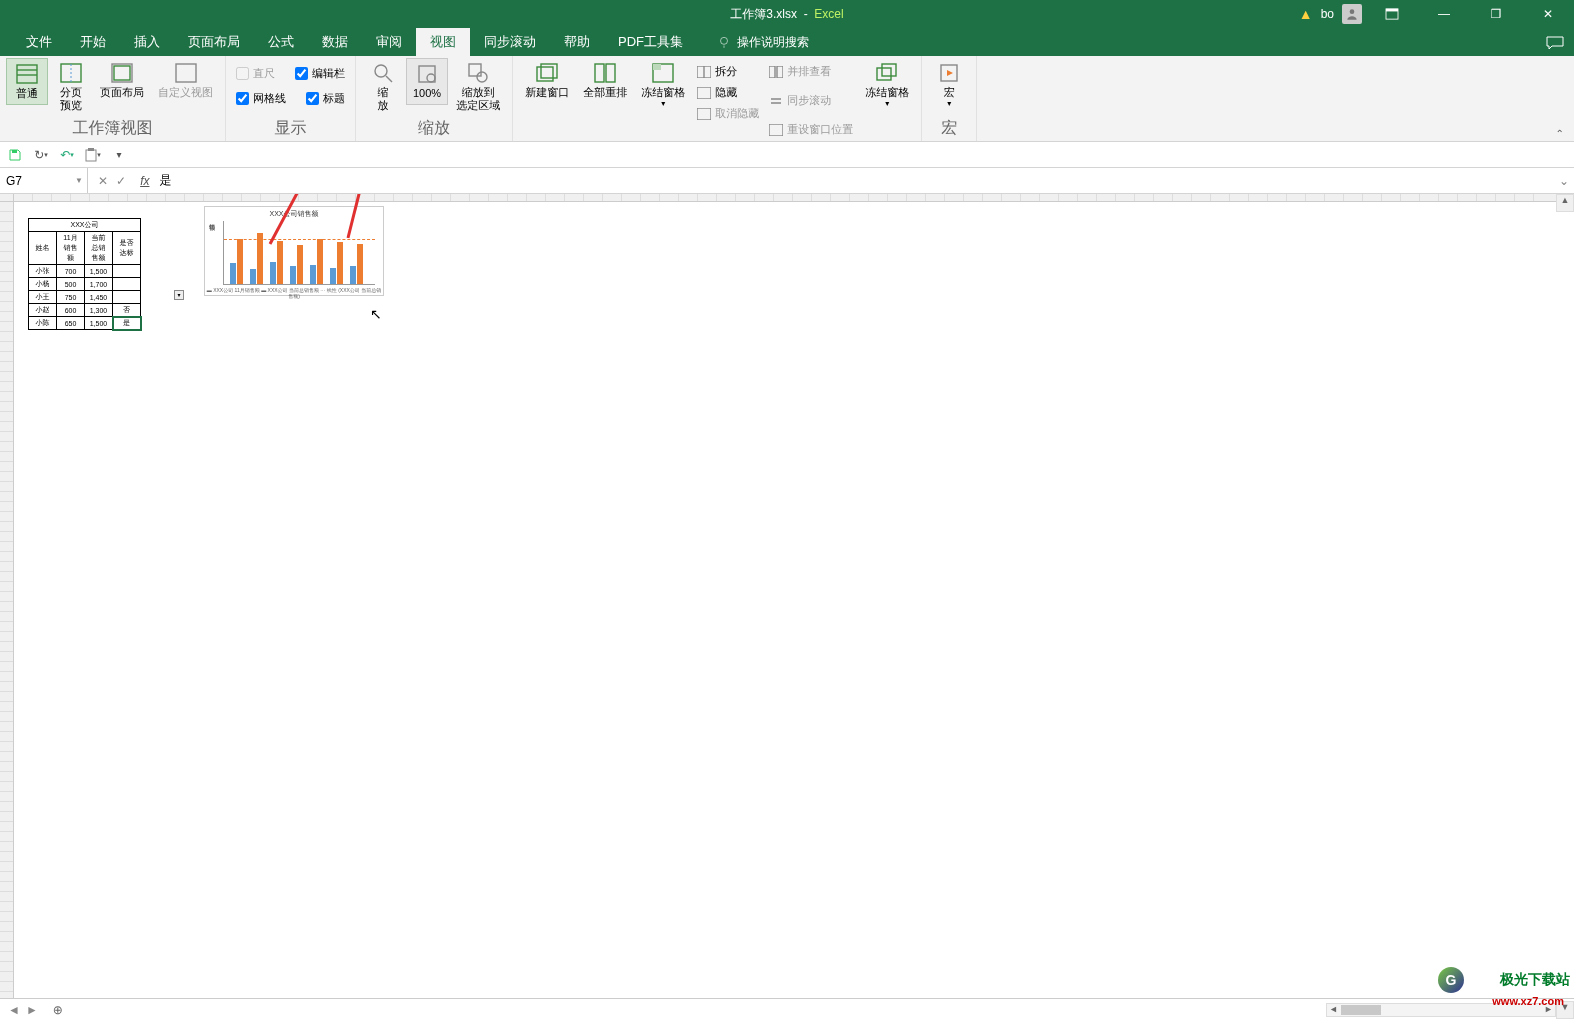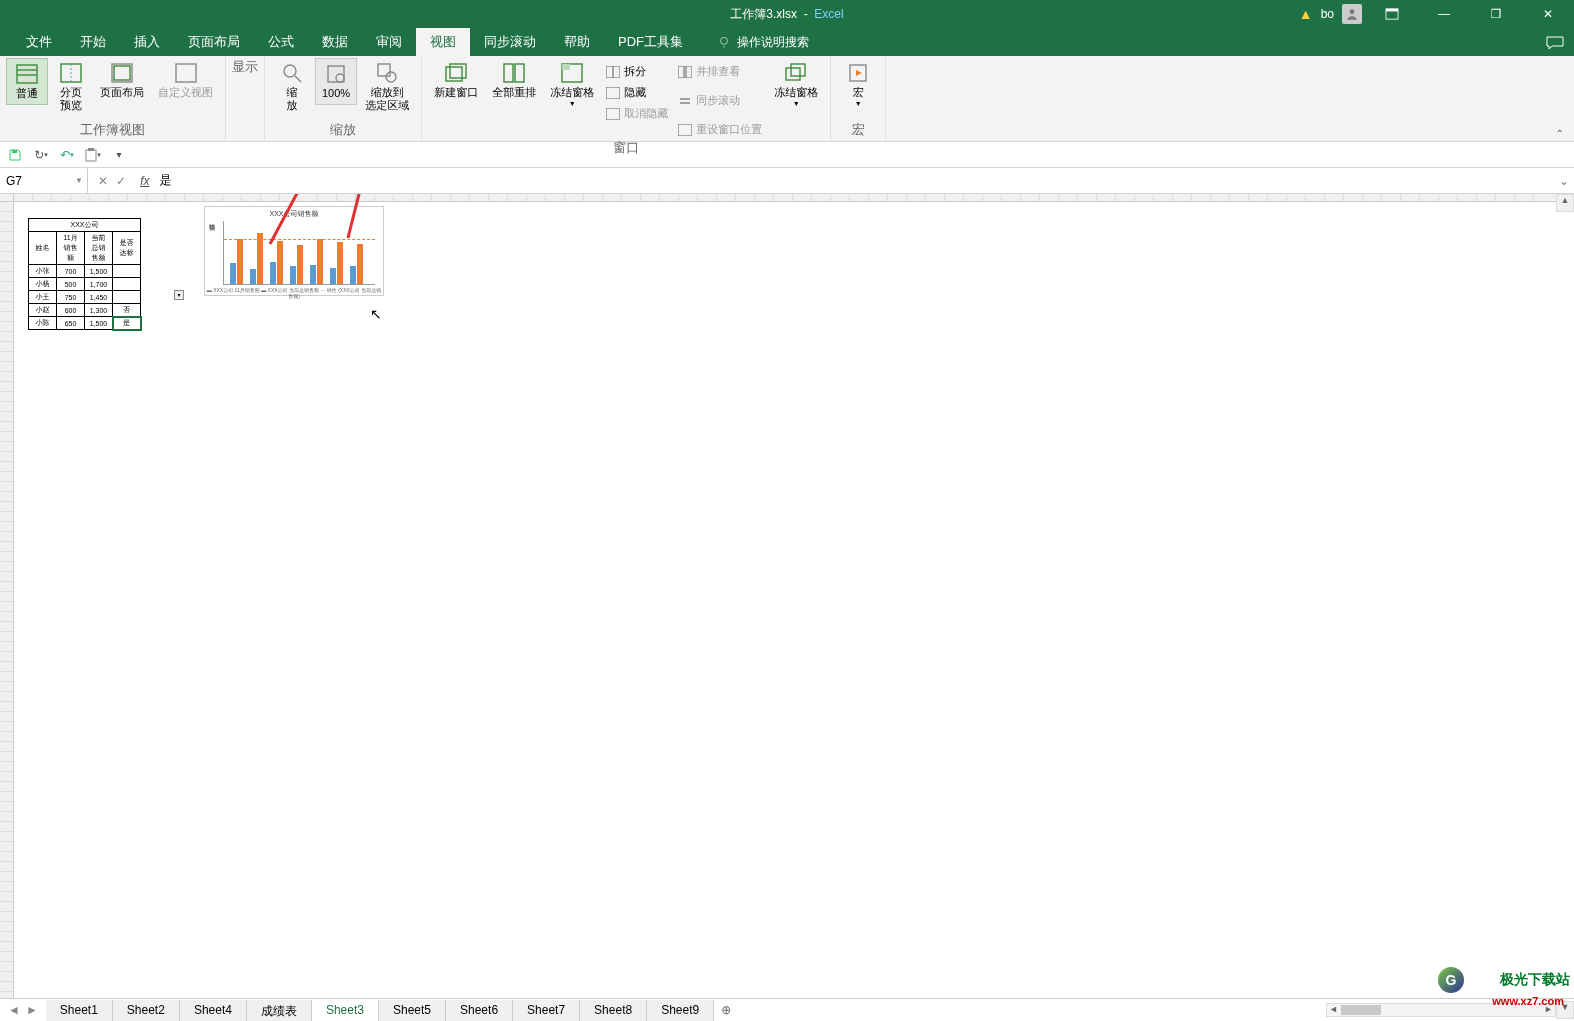--- a/index.html
+++ b/index.html
@@ -5,34 +5,34 @@
   * { box-sizing: border-box; margin: 0; padding: 0; font-family: "Microsoft YaHei", sans-serif; }
   body { background: #fff; font-size: 12px; overflow: hidden; width: 1574px; height: 1021px; position: relative; }
 
   
   .title-bar { height: 28px; background: #1e7145; display: flex; align-items: center; color: #fff; position: relative; }
   .title-center { position: absolute; left: 50%; transform: translateX(-50%); font-size: 12px; }
   .title-right { position: absolute; right: 0; display: flex; align-items: center; gap: 8px; padding-right: 4px; }
   .warn-icon { color: #ffd040; font-size: 14px; }
   .user-avatar { width: 20px; height: 20px; background: #ccc; border-radius: 2px; display: flex; align-items: center; justify-content: center; }
   .win-btn { width: 44px; height: 28px; display: flex; align-items: center; justify-content: center; cursor: pointer; }
-  .title-app { color: #7dd3fc; }
+  .title-app { color: #bef264; }
 
   
   .menu-bar { height: 28px; background: #1e7145; display: flex; align-items: center; padding-left: 12px; position: relative; }
   .menu-item { color: #fff; padding: 0 14px; height: 28px; display: flex; align-items: center; font-size: 13px; cursor: pointer; }
   .menu-item.active { background: #f3f3f3; color: #1e7145; font-weight: 500; }
   .tell-me { display: flex; align-items: center; gap: 6px; margin-left: 20px; color: #fff; font-size: 12px; }
   .speech-icon { position: absolute; right: 10px; width: 18px; height: 12px; }
 
   
   .ribbon { height: 86px; background: #f3f3f3; border-bottom: 1px solid #d4d4d4; display: flex; position: relative; }
   .ribbon-group { border-right: 1px solid #e1e1e1; display: flex; flex-direction: column; padding: 2px 6px 0 6px; }
   .group-content { flex: 1; display: flex; align-items: flex-start; gap: 2px; }
-  .group-label { text-align: center; font-size: 13px; color: #666; padding-bottom: 2px; }
+  .group-label { text-align: center; font-size: 16px; color: #666; padding-bottom: 2px; }
   .big-btn { display: flex; flex-direction: column; align-items: center; justify-content: flex-start; padding: 4px 6px; cursor: pointer; min-width: 42px; }
   .big-btn.active { background: #d5e6d5; border: 1px solid #a6c8a6; }
   .big-btn .icon { width: 24px; height: 22px; display: flex; align-items: center; justify-content: center; margin-bottom: 2px; }
   .big-btn .lbl { font-size: 11px; text-align: center; line-height: 1.2; }
   .btn-disabled { color: #9a9a9a; }
   .chk-row { display: flex; align-items: center; gap: 4px; font-size: 11px; padding: 2px 4px; cursor: pointer; }
   .chk-row input { margin: 0; }
   .col-stack { display: flex; flex-direction: column; gap: 2px; }
   .small-row { display: flex; align-items: center; gap: 4px; font-size: 11px; padding: 2px 4px; cursor: pointer; }
   .ribbon-caret { position: absolute; right: 10px; bottom: 2px; font-size: 10px; color: #555; }
@@ -205,20 +205,42 @@
               <rect x="1" y="1" width="20" height="18" class="svg-gray"></rect>
             </svg>
           </span>
         <span class="lbl">自定义视图</span>
       </div>
     </div>
     <div class="group-label">工作簿视图</div>
   </div>
 
   <div class="ribbon-group">
+    <div class="group-content" style="flex-direction:column;padding-top:6px;gap:6px;">
+      <div style="display:flex;gap:12px;">
+        <label class="chk-row btn-disabled">
+            <input type="checkbox" disabled="" style="">
+            <span>直尺</span>
+          </label>
+        <label class="chk-row">
+            <input type="checkbox" checked="" style="">
+            <span>编辑栏</span>
+          </label>
+      </div>
+      <div style="display:flex;gap:12px;">
+        <label class="chk-row">
+            <input type="checkbox" checked="" style="">
+            <span>网格线</span>
+          </label>
+        <label class="chk-row">
+            <input type="checkbox" checked="" style="">
+            <span>标题</span>
+          </label>
+      </div>
+    </div>
     <div class="group-label">显示</div>
   </div>
 
   <div class="ribbon-group">
     <div class="group-content">
       <div class="big-btn">
         <span class="icon">
             <svg width="22" height="22" viewBox="0 0 22 22">
               <circle cx="9" cy="9" r="6" class="svg-gray"></circle>
               <line x1="14" y1="14" x2="20" y2="20" class="svg-gray"></line>
@@ -326,21 +348,20 @@
         <span class="icon">
             <svg width="22" height="20" viewBox="0 0 22 20">
               <rect x="1" y="5" width="14" height="12" class="svg-stroke"></rect>
               <rect x="6" y="1" width="14" height="12" class="svg-stroke" fill="#fff"></rect>
             </svg>
           </span>
         <span class="lbl">冻结窗格</span>
         <span style="font-size:8px">▾</span>
       </div>
     </div>
-    <div class="group-label">窗口</div>
   </div>
 
   <div class="ribbon-group">
     <div class="group-content">
       <div class="big-btn">
         <span class="icon">
             <svg width="22" height="20" viewBox="0 0 22 20">
               <rect x="3" y="2" width="16" height="16" class="svg-gray"></rect>
               <polygon points="9,7 15,10 9,13" fill="#ed7d31"></polygon>
             </svg>
@@ -659,32 +680,20 @@
   <span class="cursor-img">↖</span>
 
   <div class="vscroll-btn" style="top:0">▲</div>
 </div>
 
 <div class="sheet-tabs-bar">
   <div class="nav-arrows">
     <span>◄</span>
     <span>►</span>
   </div>
-  <div id="sheetTabs" style="display:flex">
-      <div class="sheet-tab">Sheet1</div>
-      <div class="sheet-tab">Sheet2</div>
-      <div class="sheet-tab">Sheet4</div>
-      <div class="sheet-tab">成绩表</div>
-      <div class="sheet-tab active">Sheet3</div>
-      <div class="sheet-tab">Sheet5</div>
-      <div class="sheet-tab">Sheet6</div>
-      <div class="sheet-tab">Sheet7</div>
-      <div class="sheet-tab">Sheet8</div>
-      <div class="sheet-tab">Sheet9</div>
-    </div>
   <div class="add-sheet">⊕</div>
   <div class="hscroll">
     <span style="position:absolute;left:2px;font-size:9px;color:#666">◄</span>
     <div class="thumb"></div>
     <span style="position:absolute;right:2px;font-size:9px;color:#666">►</span>
   </div>
   <div class="vscroll-btn" style="right:0;bottom:2px">▼</div>
 </div>
 
 <div class="watermark">

